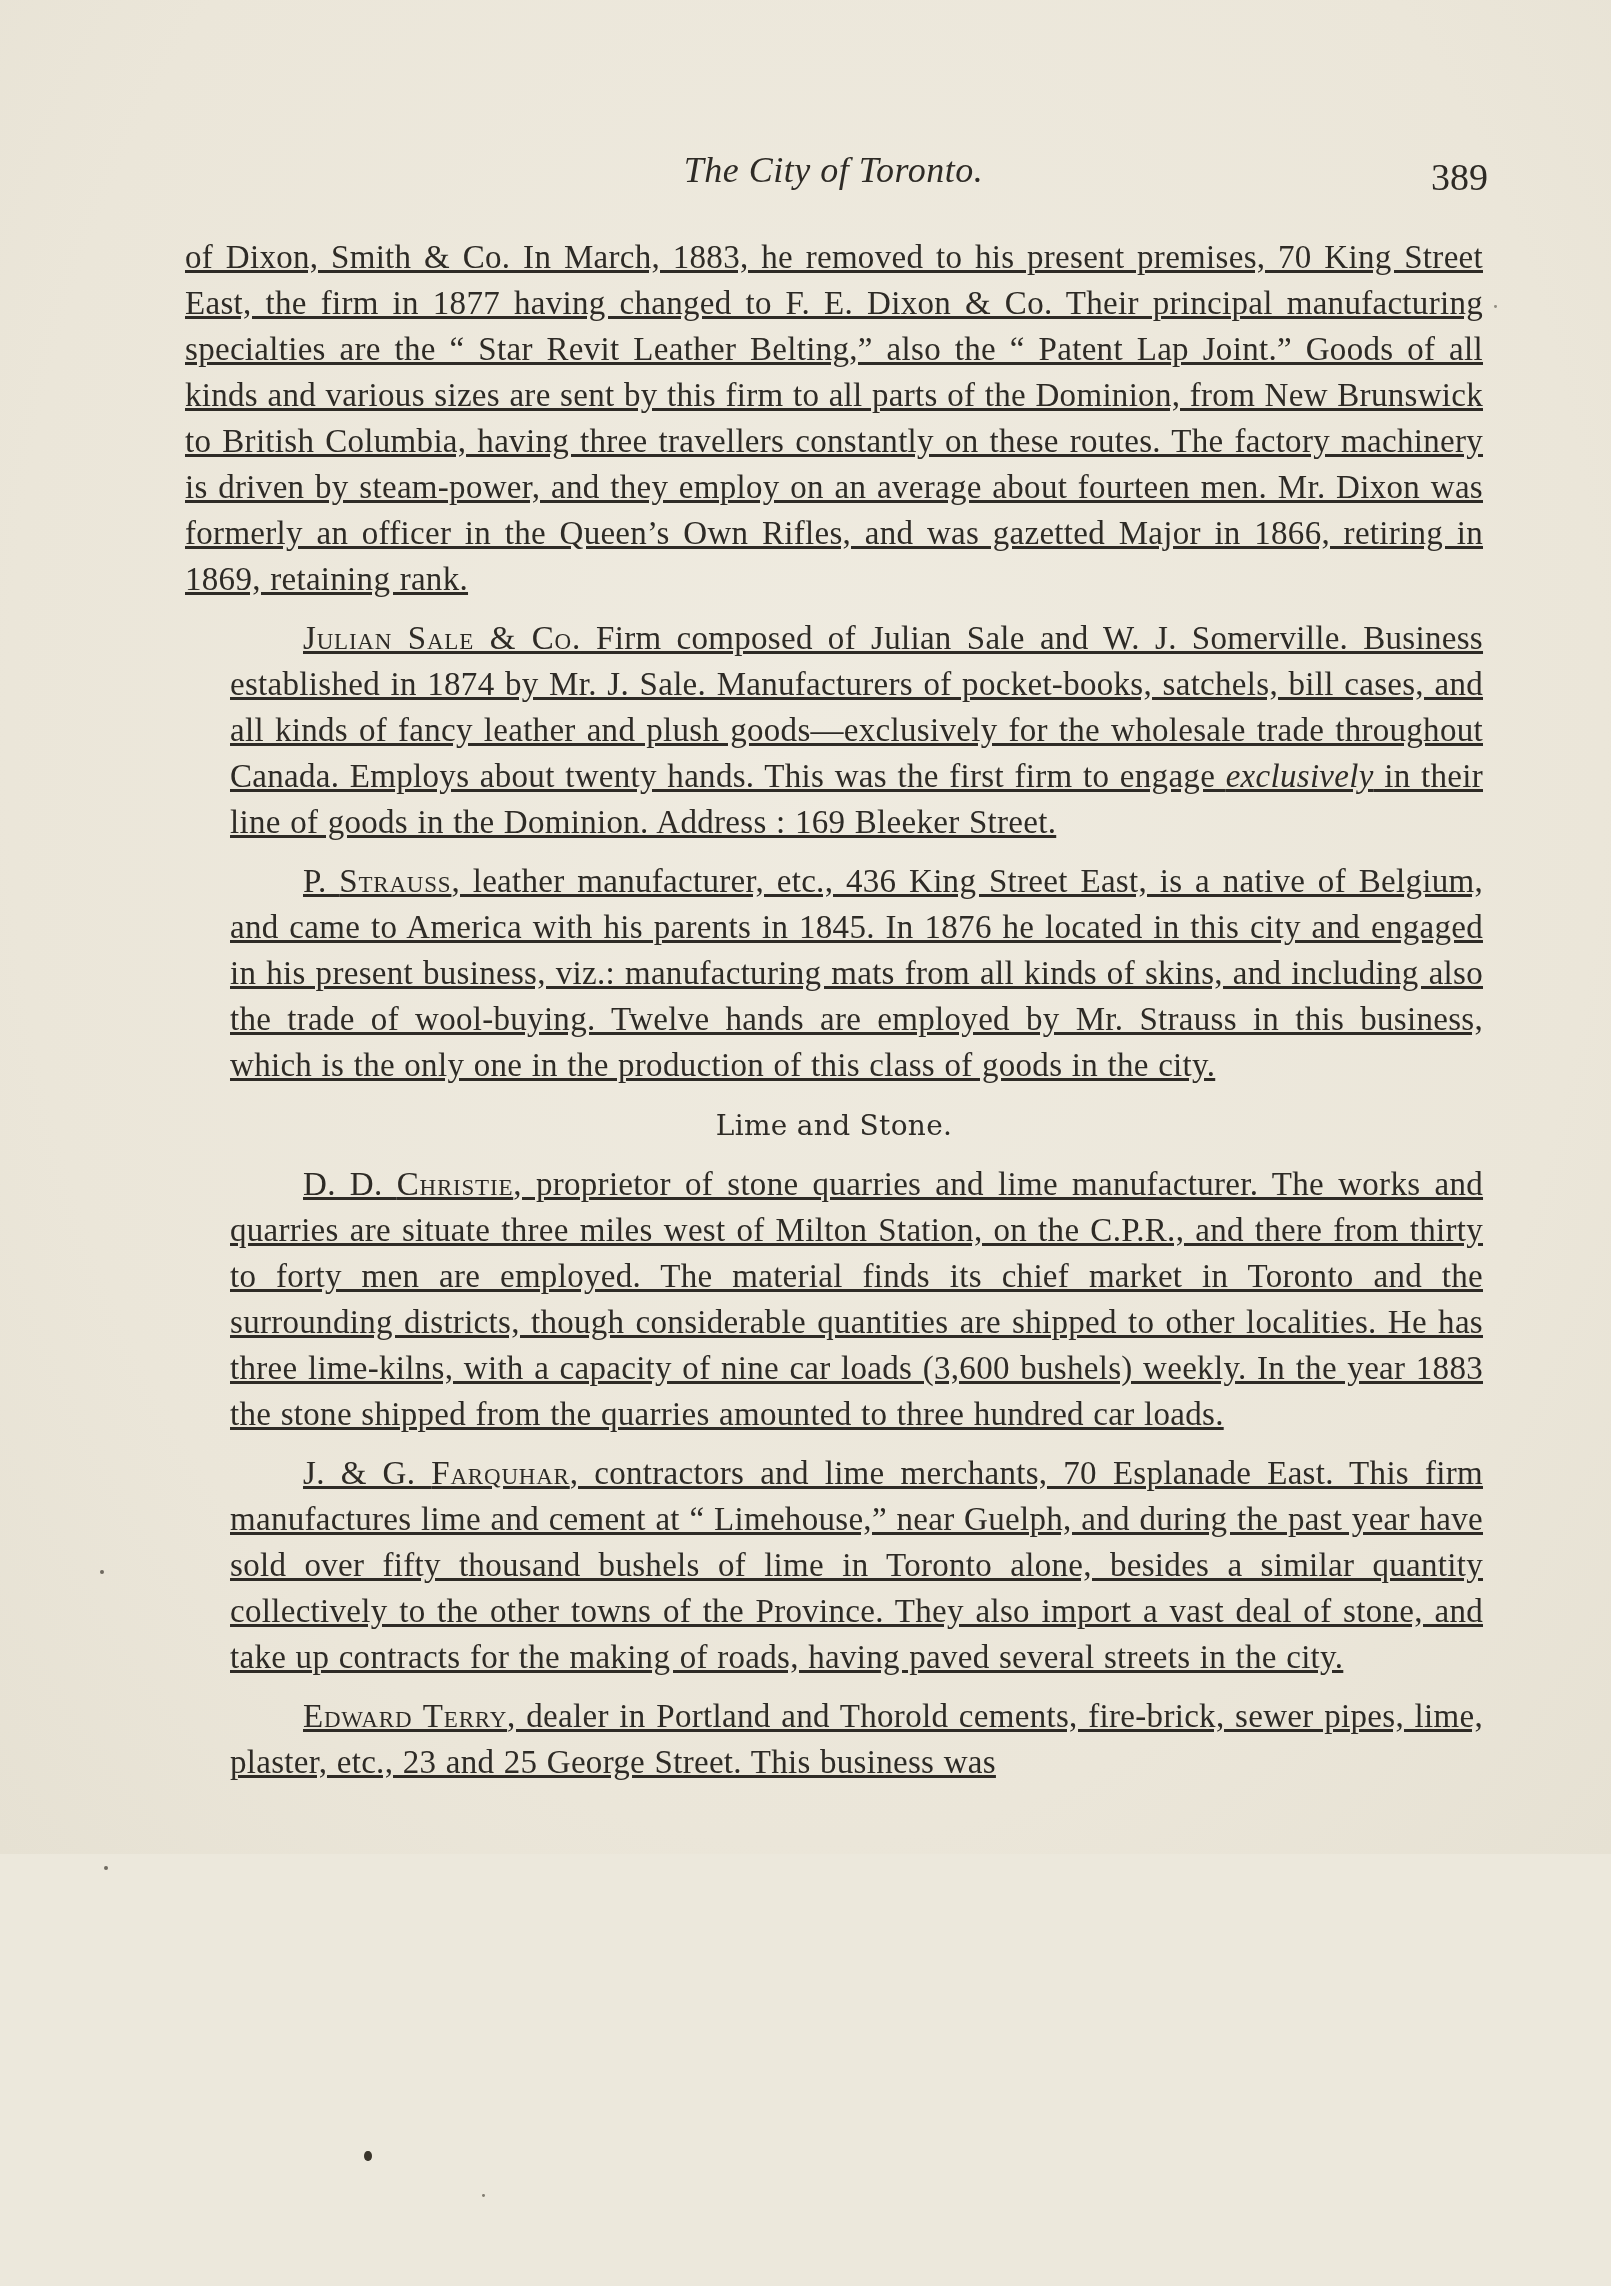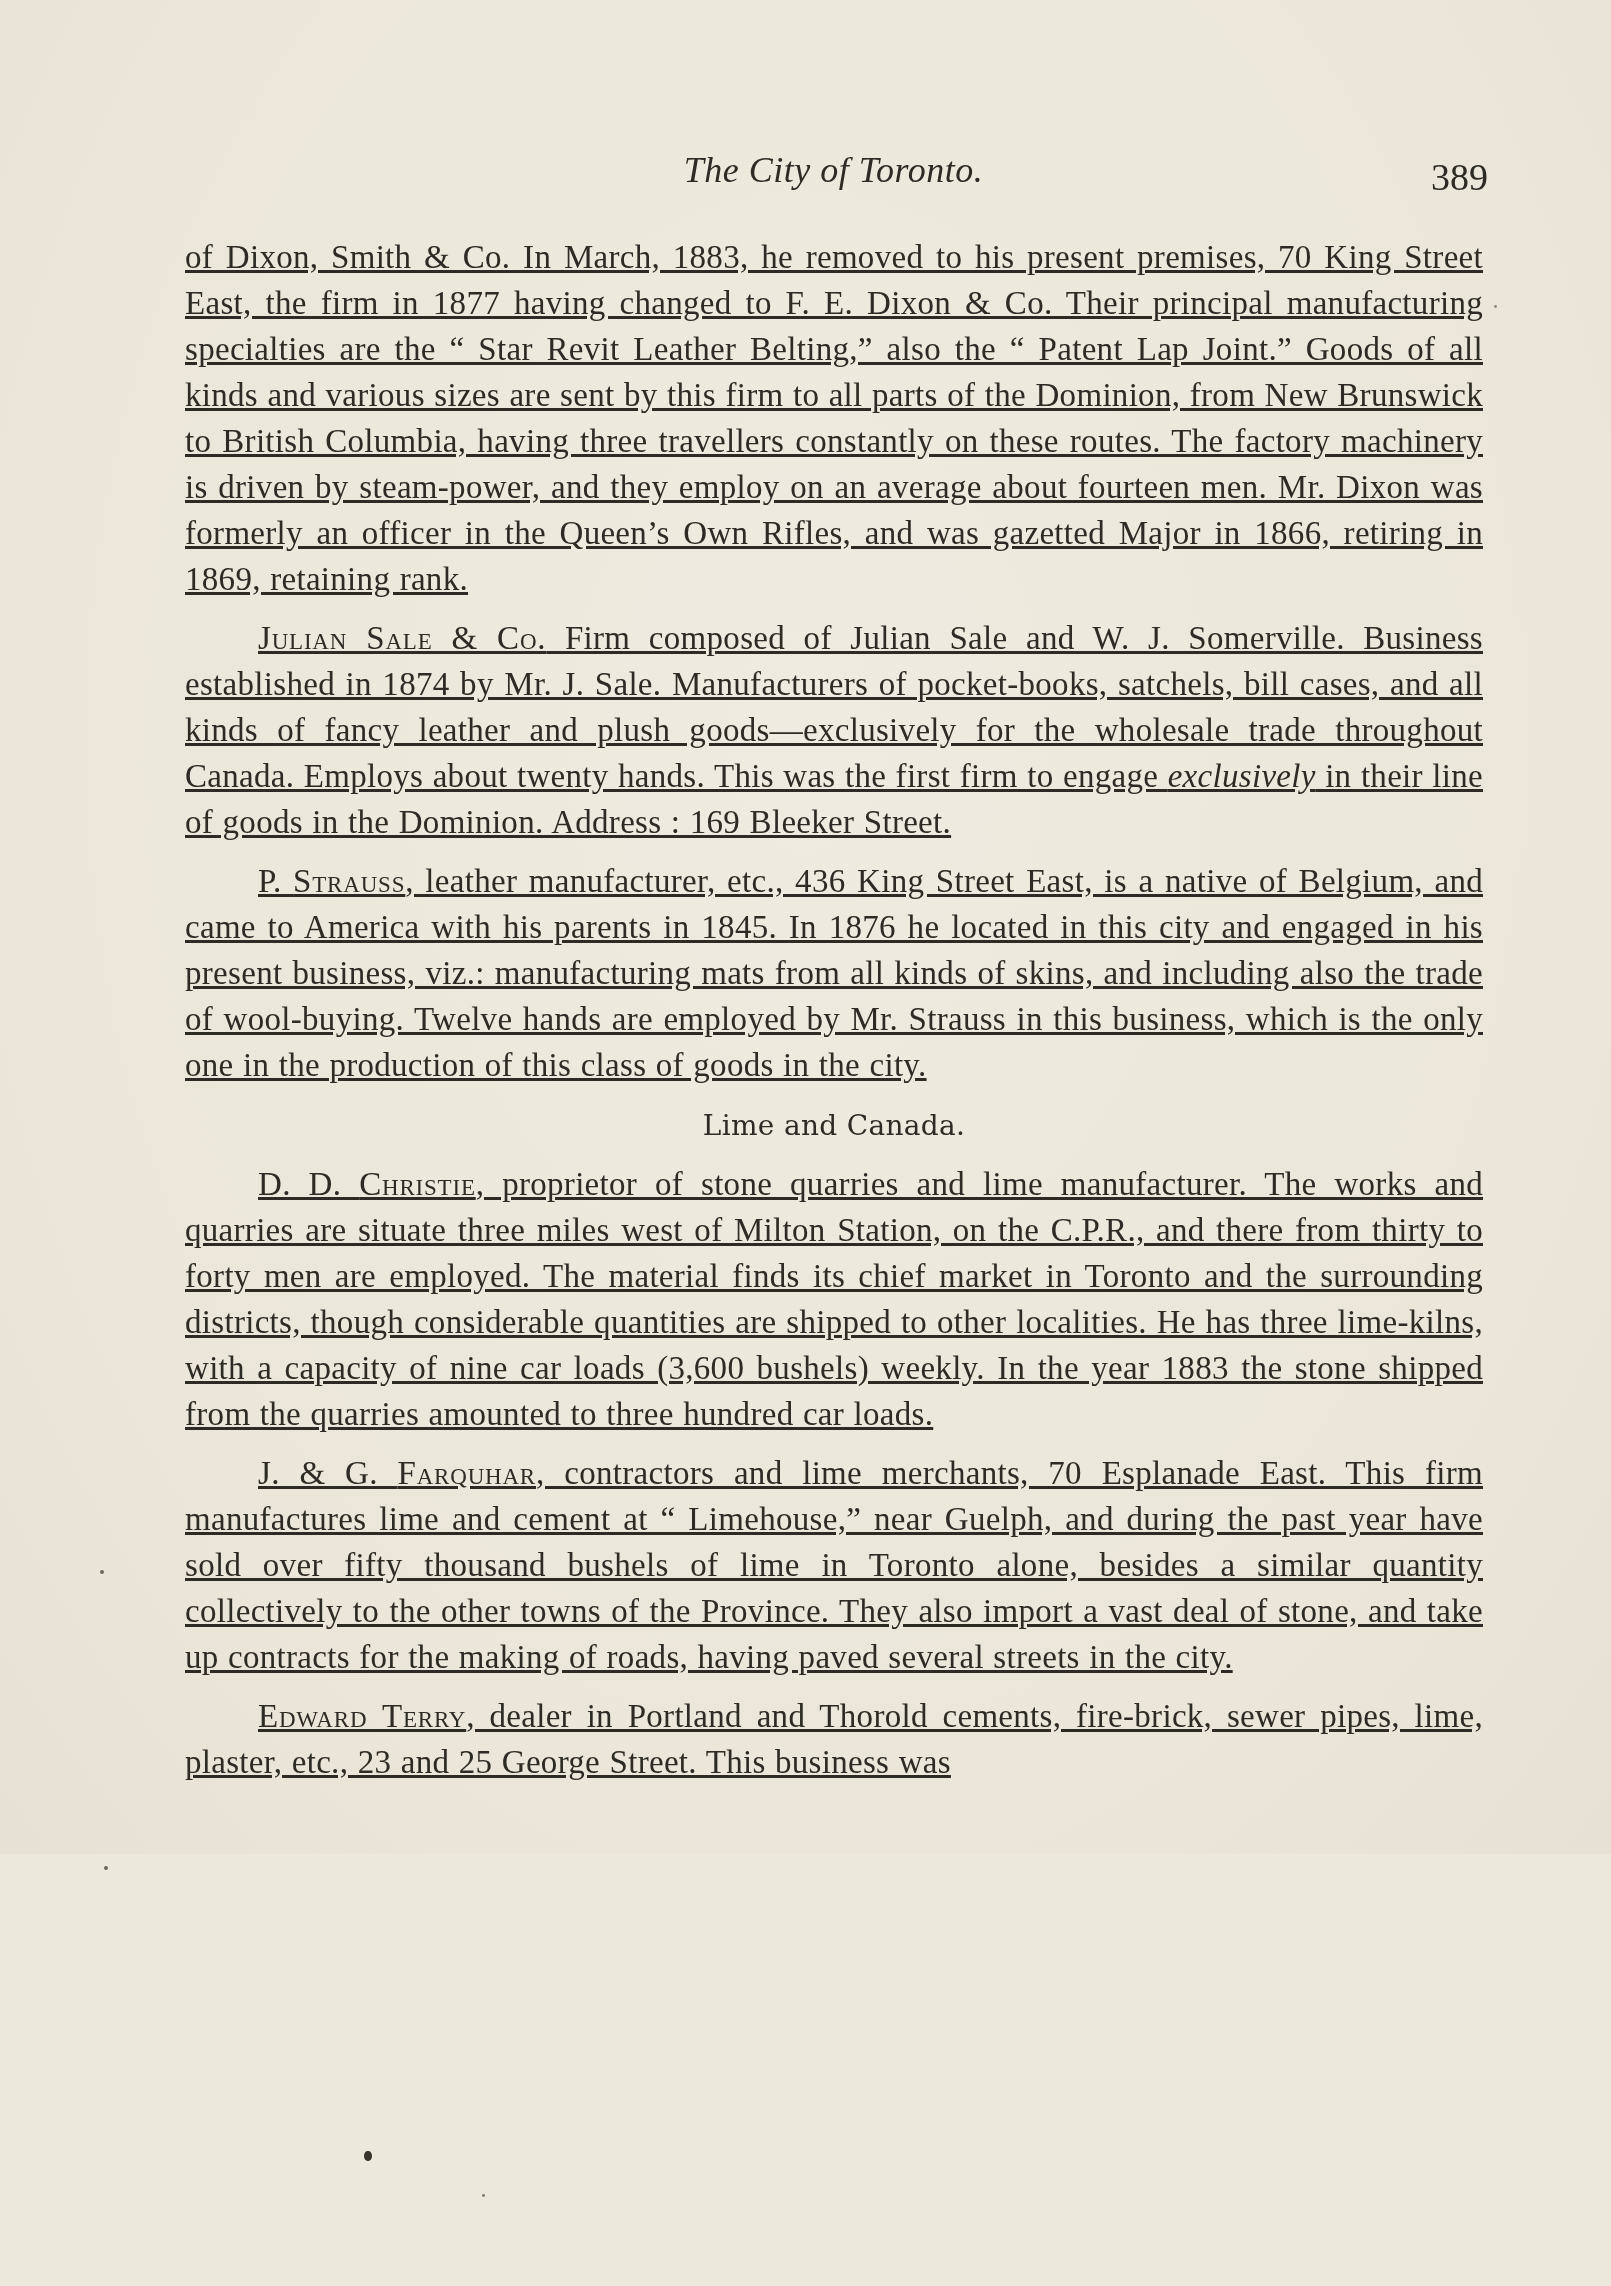--- a/index.html
+++ b/index.html
@@ -56,20 +56,21 @@
     line-height: 46px;
     text-align: justify;
     text-align-last: left;
     margin: 0 0 13px 0;
     letter-spacing: 0.3px;
     word-spacing: 0.9px;
     text-decoration: underline;
   }
   .para.indent {
     text-indent: 73px;
+    margin-left: 45px;
   }
   .sc {
     font-variant: small-caps;
     letter-spacing: 0.8px;
   }
   .em {
     font-style: italic;
   }
   .section-heading {
     font-family: "DejaVu Serif", serif;
@@ -101,21 +102,21 @@
     </p>
 
     <p class="para indent">
       <span class="sc">Julian Sale &amp; Co.</span><span>  Firm composed of Julian Sale and W. J. Somerville.  Business established in 1874 by Mr. J. Sale.  Manufacturers of pocket-books, satchels, bill cases, and all kinds of fancy leather and plush goods—exclusively for the wholesale trade throughout Canada.  Employs about twenty hands.  This was the first firm to engage </span><span class="em">exclusively</span><span> in their line of goods in the Dominion.  Address : 169 Bleeker Street.</span>
     </p>
 
     <p class="para indent">
       <span>P. </span><span class="sc">Strauss</span><span>, leather manufacturer, etc., 436 King Street East, is a native of Belgium, and came to America with his parents in 1845.  In 1876 he located in this city and engaged in his present business, viz.: manufacturing mats from all kinds of skins, and including also the trade of wool-buying.  Twelve hands are employed by Mr. Strauss in this business, which is the only one in the production of this class of goods in the city.</span>
     </p>
 
-    <div class="section-heading">Lime and Canada.</div>
+    <div class="section-heading">Lime and Stone.</div>
 
     <p class="para indent">
       <span>D. D. </span><span class="sc">Christie</span><span>, proprietor of stone quarries and lime manufacturer.  The works and quarries are situate three miles west of Milton Station, on the C.P.R., and there from thirty to forty men are employed.  The material finds its chief market in Toronto and the surrounding districts, though considerable quantities are shipped to other localities.  He has three lime-kilns, with a capacity of nine car loads (3,600 bushels) weekly.  In the year 1883 the stone shipped from the quarries amounted to three hundred car loads.</span>
     </p>
 
     <p class="para indent">
       <span>J. &amp; G. </span><span class="sc">Farquhar</span><span>, contractors and lime merchants, 70 Esplanade East.  This firm manufactures lime and cement at “ Limehouse,” near Guelph, and during the past year have sold over fifty thousand bushels of lime in Toronto alone, besides a similar quantity collectively to the other towns of the Province.  They also import a vast deal of stone, and take up contracts for the making of roads, having paved several streets in the city.</span>
     </p>
 
     <p class="para indent">

